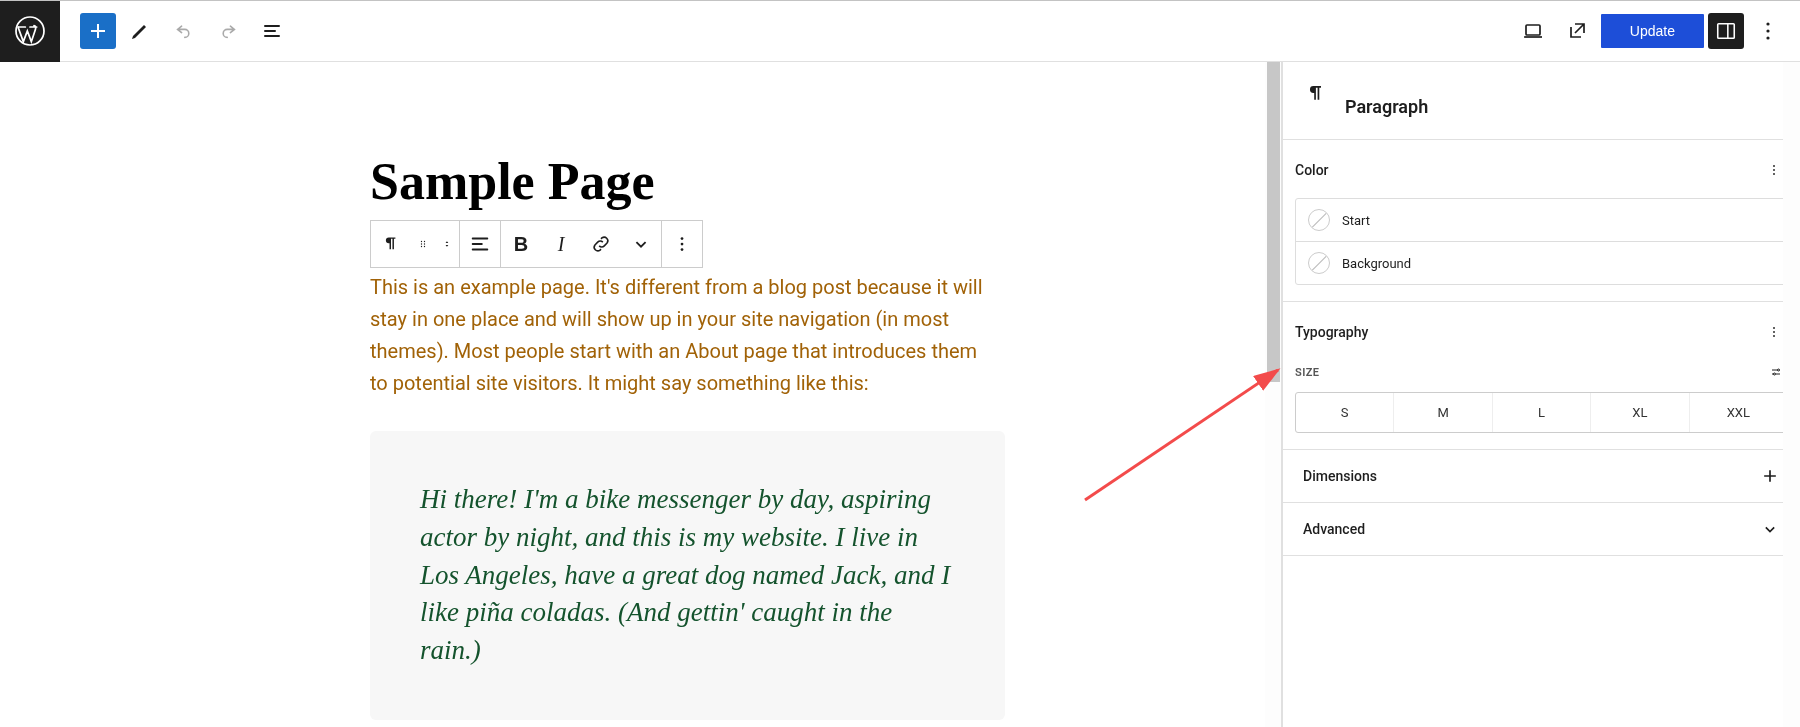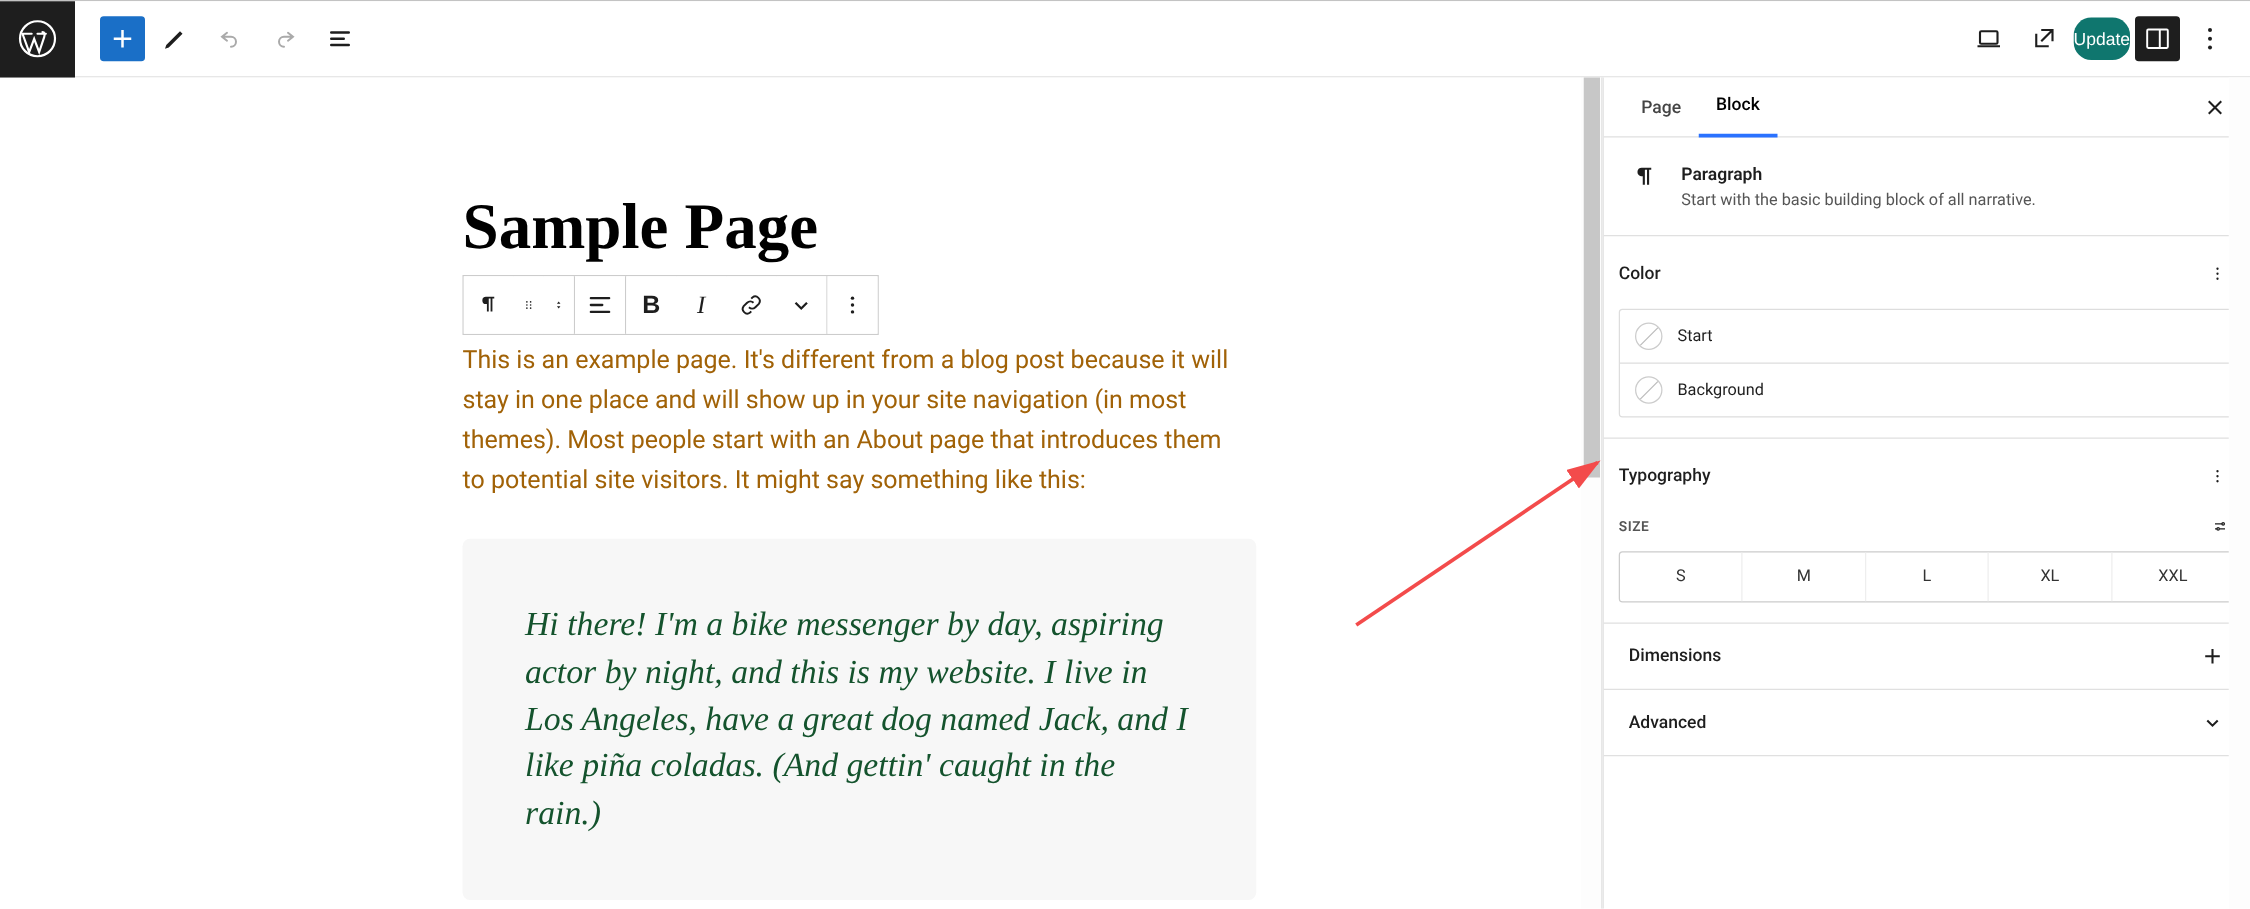--- a/index.html
+++ b/index.html
@@ -14,21 +14,21 @@
   .wp-logo { width: 60px; height: 61px; background: #1e1e1e; display:flex; align-items:center; justify-content:center; }
   .wp-logo svg { width: 32px; height: 32px; }
 
   .topbar-left { display:flex; align-items:center; padding-left:20px; gap:4px; }
   .icon-btn { width:40px; height:40px; display:flex; align-items:center; justify-content:center; border:none; background:transparent; cursor:pointer; color:#1e1e1e; border-radius:2px; }
   .icon-btn svg { width:24px; height:24px; }
   .add-btn { background:#1a6fc7; color:#fff; width:36px; height:36px; border-radius:3px; }
   .icon-btn.dim { color:#aaa; }
 
   .topbar-right { margin-left:auto; display:flex; align-items:center; padding-right:12px; gap:4px; }
-  .update-btn { background:#0f766e; color:#fff; border:none; padding:9px 0; border-radius:14px; font-size:14px; cursor:pointer; }
+  .update-btn { background:#1d4ed8; color:#fff; border:none; padding:9px 29px; border-radius:1px; font-size:14px; cursor:pointer; }
   .sidebar-toggle { width:36px; height:36px; background:#1e1e1e; color:#fff; border-radius:3px; display:flex; align-items:center; justify-content:center; }
   .sidebar-toggle svg { width:22px; height:22px; }
 
   
   .canvas { position:absolute; top:62px; left:60px; right:535px; bottom:0; background:#fff; overflow:auto; }
   .page-title { font-family: Georgia, "Times New Roman", serif; font-size:52px; font-weight:700; margin:90px 0 0 310px; color:#000; }
 
   
   .block-toolbar { position:absolute; top:158px; left:310px; height:48px; background:#fff; border:1px solid #ccc; display:flex; align-items:stretch; }
   .bt-group { display:flex; align-items:center; border-right:1px solid #ccc; }
@@ -57,21 +57,21 @@
   .sb-scroll { position:absolute; top:0; right:0; bottom:0; width:17px; background:#fdfdfd; }
 
   .tabs { display:flex; align-items:center; border-bottom:1px solid #e0e0e0; padding:0 16px; height:48px; position:relative; }
   .tab { padding:0 14px; height:48px; display:flex; align-items:center; font-size:14px; font-weight:500; color:#444; cursor:pointer; }
   .tab.active { color:#000; border-bottom:3px solid #2a72ff; }
   .tab-close { position:absolute; right:16px; top:12px; width:24px; height:24px; display:flex; align-items:center; justify-content:center; cursor:pointer; }
 
   .block-id { display:flex; padding:18px 20px; gap:16px; border-bottom:1px solid #e0e0e0; align-items:flex-start; }
   .block-id .pic { width:26px; height:26px; display:flex; align-items:center; justify-content:center; flex-shrink:0; }
   .block-id .text { flex:1; }
-  .block-id h4 { margin:4px 0 4px 0; font-size:14px; font-weight:600; }
+  .block-id h4 { margin:16px 0 4px 0; font-size:18px; font-weight:600; }
   .block-id p { margin:0; font-size:13px; color:#555; line-height:1.4; }
 
   .panel { border-bottom:1px solid #e0e0e0; padding:16px 12px; }
   .panel-head { display:flex; align-items:center; justify-content:space-between; }
   .panel-head h4 { margin:0; font-size:14px; font-weight:500; }
   .panel-head .icon-btn { width:28px; height:28px; }
 
   .color-list { margin-top:14px; border:1px solid #ddd; border-radius:3px; }
   .color-row { display:flex; align-items:center; gap:12px; padding:10px 12px; cursor:pointer; }
   .color-row + .color-row { border-top:1px solid #ddd; }
@@ -233,39 +233,29 @@
   <defs>
       <marker id="ah" markerWidth="10" markerHeight="10" refX="8" refY="3" orient="auto">
         <path d="M0,0 L0,6 L9,3 z" fill="#f34b4b"></path>
       </marker>
     </defs>
   <line x1="5" y1="140" x2="198" y2="10" stroke="#f34b4b" stroke-width="3" marker-end="url(#ah)"></line>
 </svg>
 
 <div class="sidebar">
 
-  <div class="tabs">
-    <div class="tab">Page</div>
-    <div class="tab active">Block</div>
-    <div class="tab-close">
-      <svg viewBox="0 0 24 24" width="20" height="20">
-          <path d="M6 6l12 12M18 6L6 18" stroke="currentColor" stroke-width="2"></path>
-        </svg>
-    </div>
-  </div>
 
   <div class="block-id">
     <div class="pic">
       <svg viewBox="0 0 24 24" width="24" height="24">
           <path d="M13 4H9a4 4 0 000 8h1v8h2V6h2v14h2V6h2V4h-5z" fill="currentColor" transform="scale(0.85) translate(2,2)"></path>
         </svg>
     </div>
     <div class="text">
       <h4>Paragraph</h4>
-      <p>Start with the basic building block of all narrative.</p>
     </div>
   </div>
 
   <div class="panel">
     <div class="panel-head">
       <h4>Color</h4>
       <button class="icon-btn">
         <svg viewBox="0 0 24 24">
             <circle cx="12" cy="6" r="1.4" fill="currentColor"></circle>
             <circle cx="12" cy="12" r="1.4" fill="currentColor"></circle>

